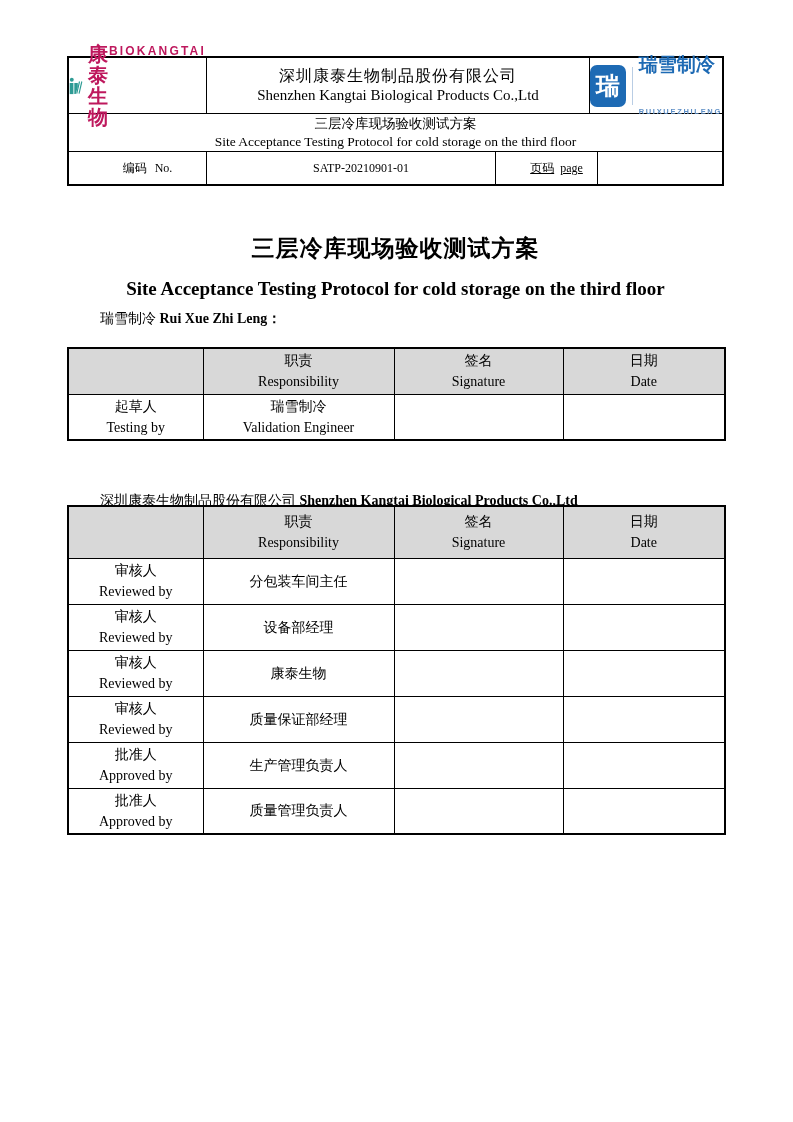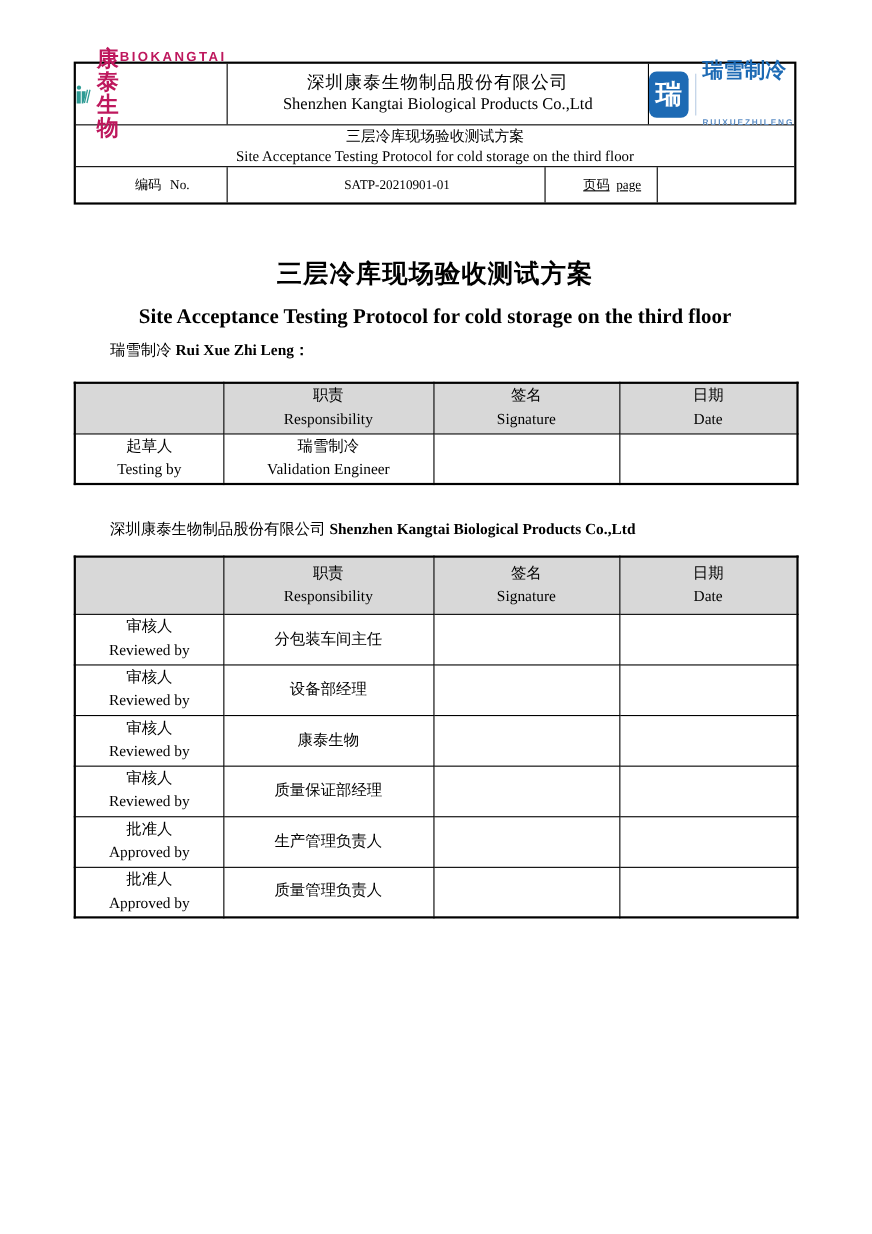--- a/index.html
+++ b/index.html
@@ -39,21 +39,21 @@
   .rx-text { display:flex; flex-direction:column; align-items:flex-start; }
   .rx-cn { font-size:19px; font-weight:bold; color:#1D6AB4; font-family:"Liberation Sans",sans-serif; line-height:1.1; }
   .rx-en { font-size:7.5px; font-weight:bold; letter-spacing:1.7px; color:#5E8FC6; font-family:"Liberation Sans",sans-serif;margin-top:32px; }
 
   
   .main-title    { position:absolute; left:67px; top:233px; width:657px; text-align:center; font-size:23px; font-weight:bold; letter-spacing:1px; }
   .main-title-en { position:absolute; left:67px; top:278px; width:657px; text-align:center; font-size:19px; font-weight:bold; }
   .sec-label { position:absolute; left:68px; font-size:14px;margin-left:32px; }
   .sec-label .en { font-weight:bold; }
   .sec1 { top:310px; }
-  .sec2 { top:472px; }
+  .sec2 { top:492px; }
 
   
   table.sig { position:absolute; left:67px; width:657px; border-collapse:collapse; table-layout:fixed; background:#fff; border:2px solid #000; }
   table.sig td { border:1px solid #000; text-align:center; vertical-align:middle; font-size:14px; line-height:21px; padding:1px 4px; }
   table.sig tr.head td { background:#D8D8D8; }
   .t1 { top:347px; }
   .t2 { top:505px; }
   .t1 tr.head td { height:46px; }
   .t1 tr.data td { height:45px; }
   .t2 tr.head td { height:52px; }

